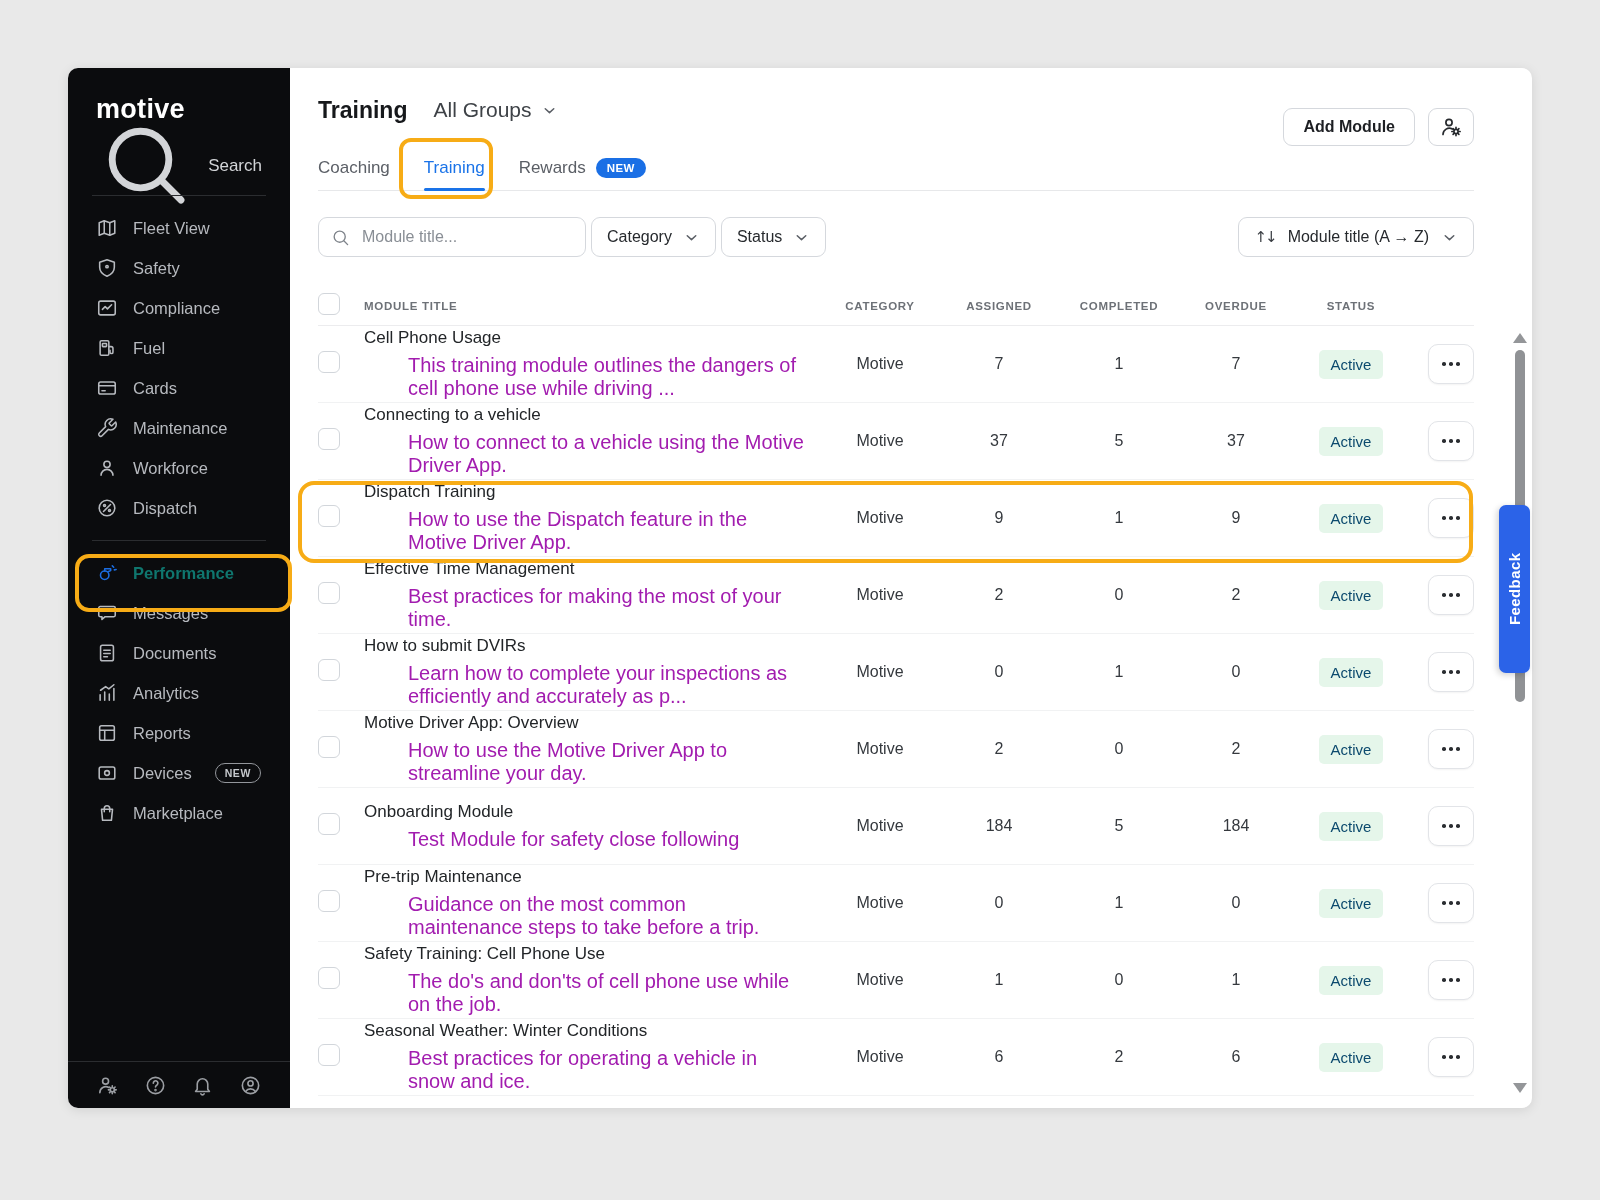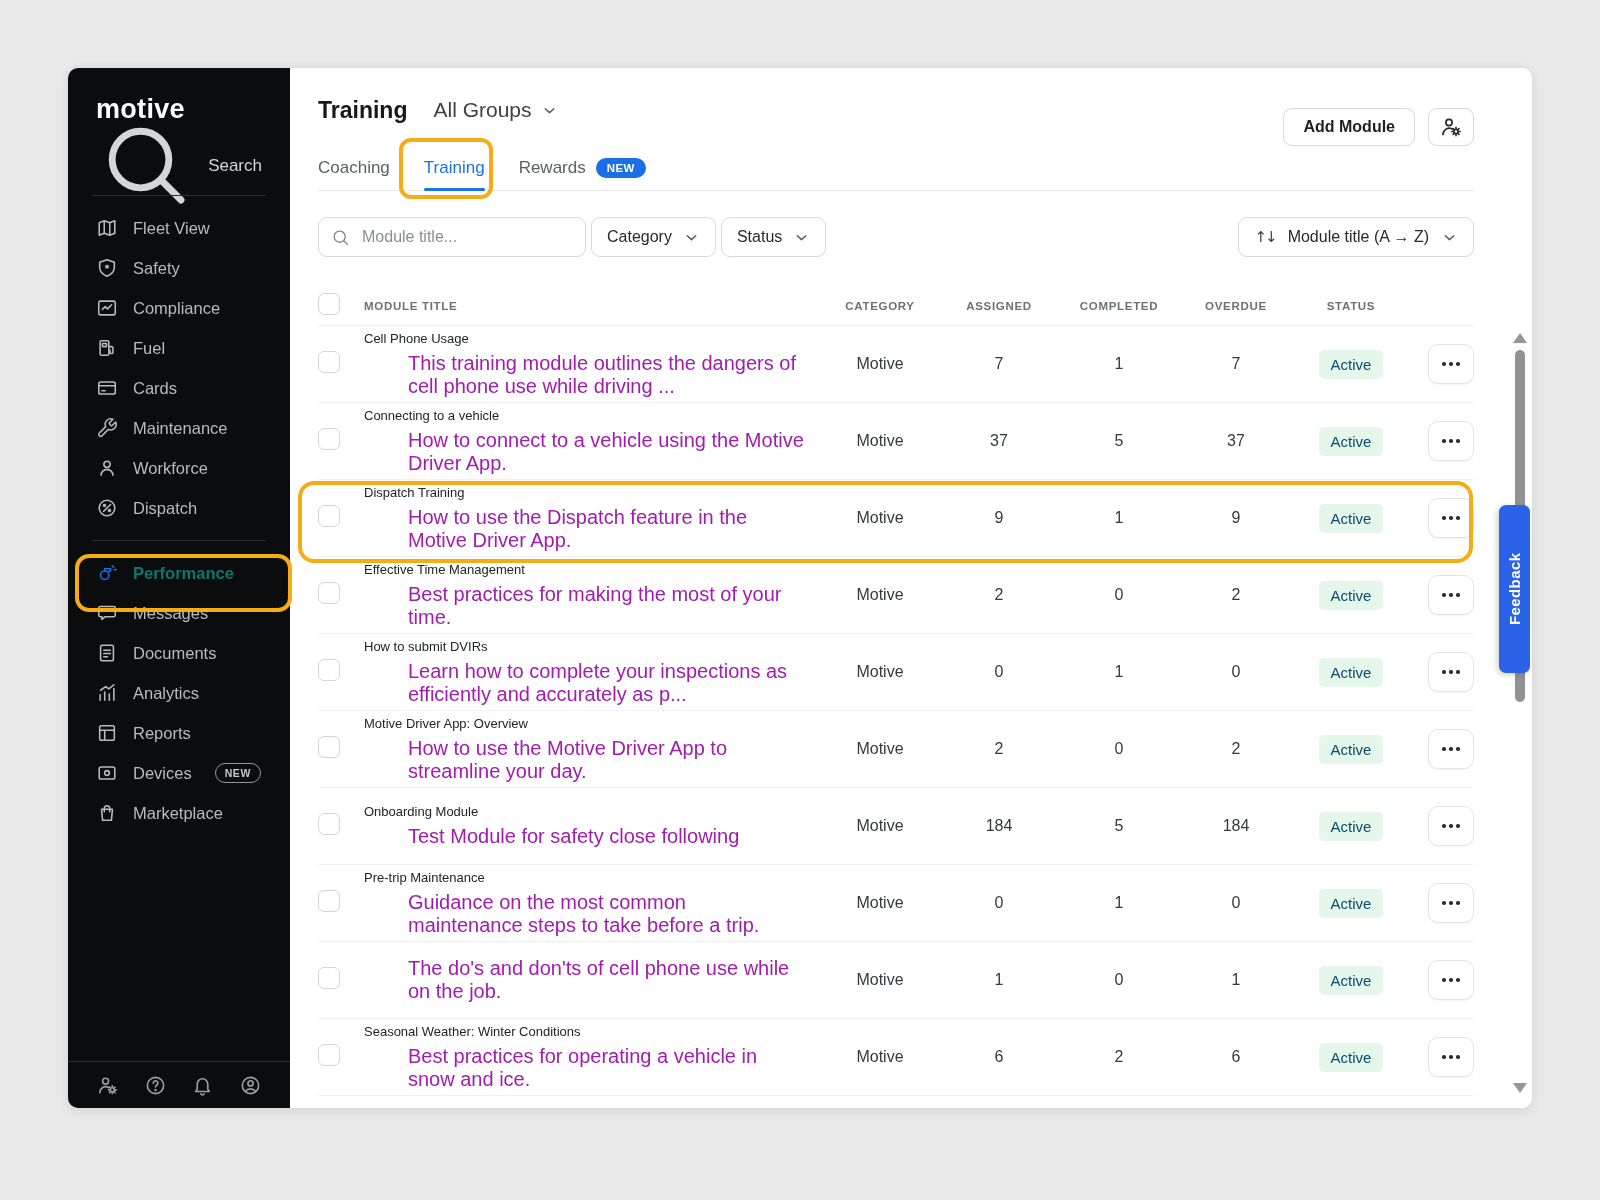--- a/index.html
+++ b/index.html
@@ -61,21 +61,21 @@
   .c-cat{width:120px;flex:none;text-align:center;}
   .c-assigned{width:118px;flex:none;text-align:center;}
   .c-completed{width:122px;flex:none;text-align:center;}
   .c-overdue{width:112px;flex:none;text-align:center;}
   .c-status{width:118px;flex:none;text-align:center;}
   .c-actions{width:64px;flex:none;display:flex;justify-content:flex-end;}
 
   .tbody{overflow:hidden;}
   .trow{display:flex;align-items:center;height:77px;border-bottom:1px solid #f1f2f3;box-sizing:border-box;}
   .checkbox{display:inline-block;width:20px;height:20px;border:1.5px solid #d2d6db;border-radius:6px;background:#fff;cursor:pointer;}
-  .title{font-size:13px;color:#222528;margin-bottom:6px;}
+  .title{font-size:17px;color:#222528;margin-bottom:6px;}
   .desc{font-size:20px;color:#a21caf;margin-left:44px;}
   .cell{font-size:16px;color:#35393e;}
   .status-badge{display:inline-block;background:#e5f6ea;color:#0c4a6e;font-size:15px;padding:6px 12px;border-radius:5px;}
   .more-btn{width:46px;height:40px;border:1px solid #e2e4e8;border-radius:10px;background:#fff;cursor:pointer;
             display:flex;align-items:center;justify-content:center;gap:3.5px;box-shadow:0 1px 2px rgba(0,0,0,.05);}
   .dot{width:3.5px;height:3.5px;border-radius:50%;background:#2a2d31;}
 
   
   .hl{position:absolute;border:4px solid #f7ac16;pointer-events:none;z-index:30;}
   .hl-tab{left:399px;top:138px;width:86px;height:53px;border-radius:12px;}
@@ -524,20 +524,21 @@
               <button class="more-btn">
                 <span class="dot"></span>
                 <span class="dot"></span>
                 <span class="dot"></span>
               </button>
             </div>
           </div>
           <div class="trow">
             <div class="c-check"><span class="checkbox"></span></div>
             <div class="c-title">
+              <div class="title">Safety Training: Cell Phone Use</div>
               <div class="desc">The do's and don'ts of cell phone use while on the job.</div>
             </div>
             <div class="c-cat cell">Motive</div>
             <div class="c-assigned cell">1</div>
             <div class="c-completed cell">0</div>
             <div class="c-overdue cell">1</div>
             <div class="c-status"><span class="status-badge">Active</span></div>
             <div class="c-actions">
               <button class="more-btn">
                 <span class="dot"></span>

